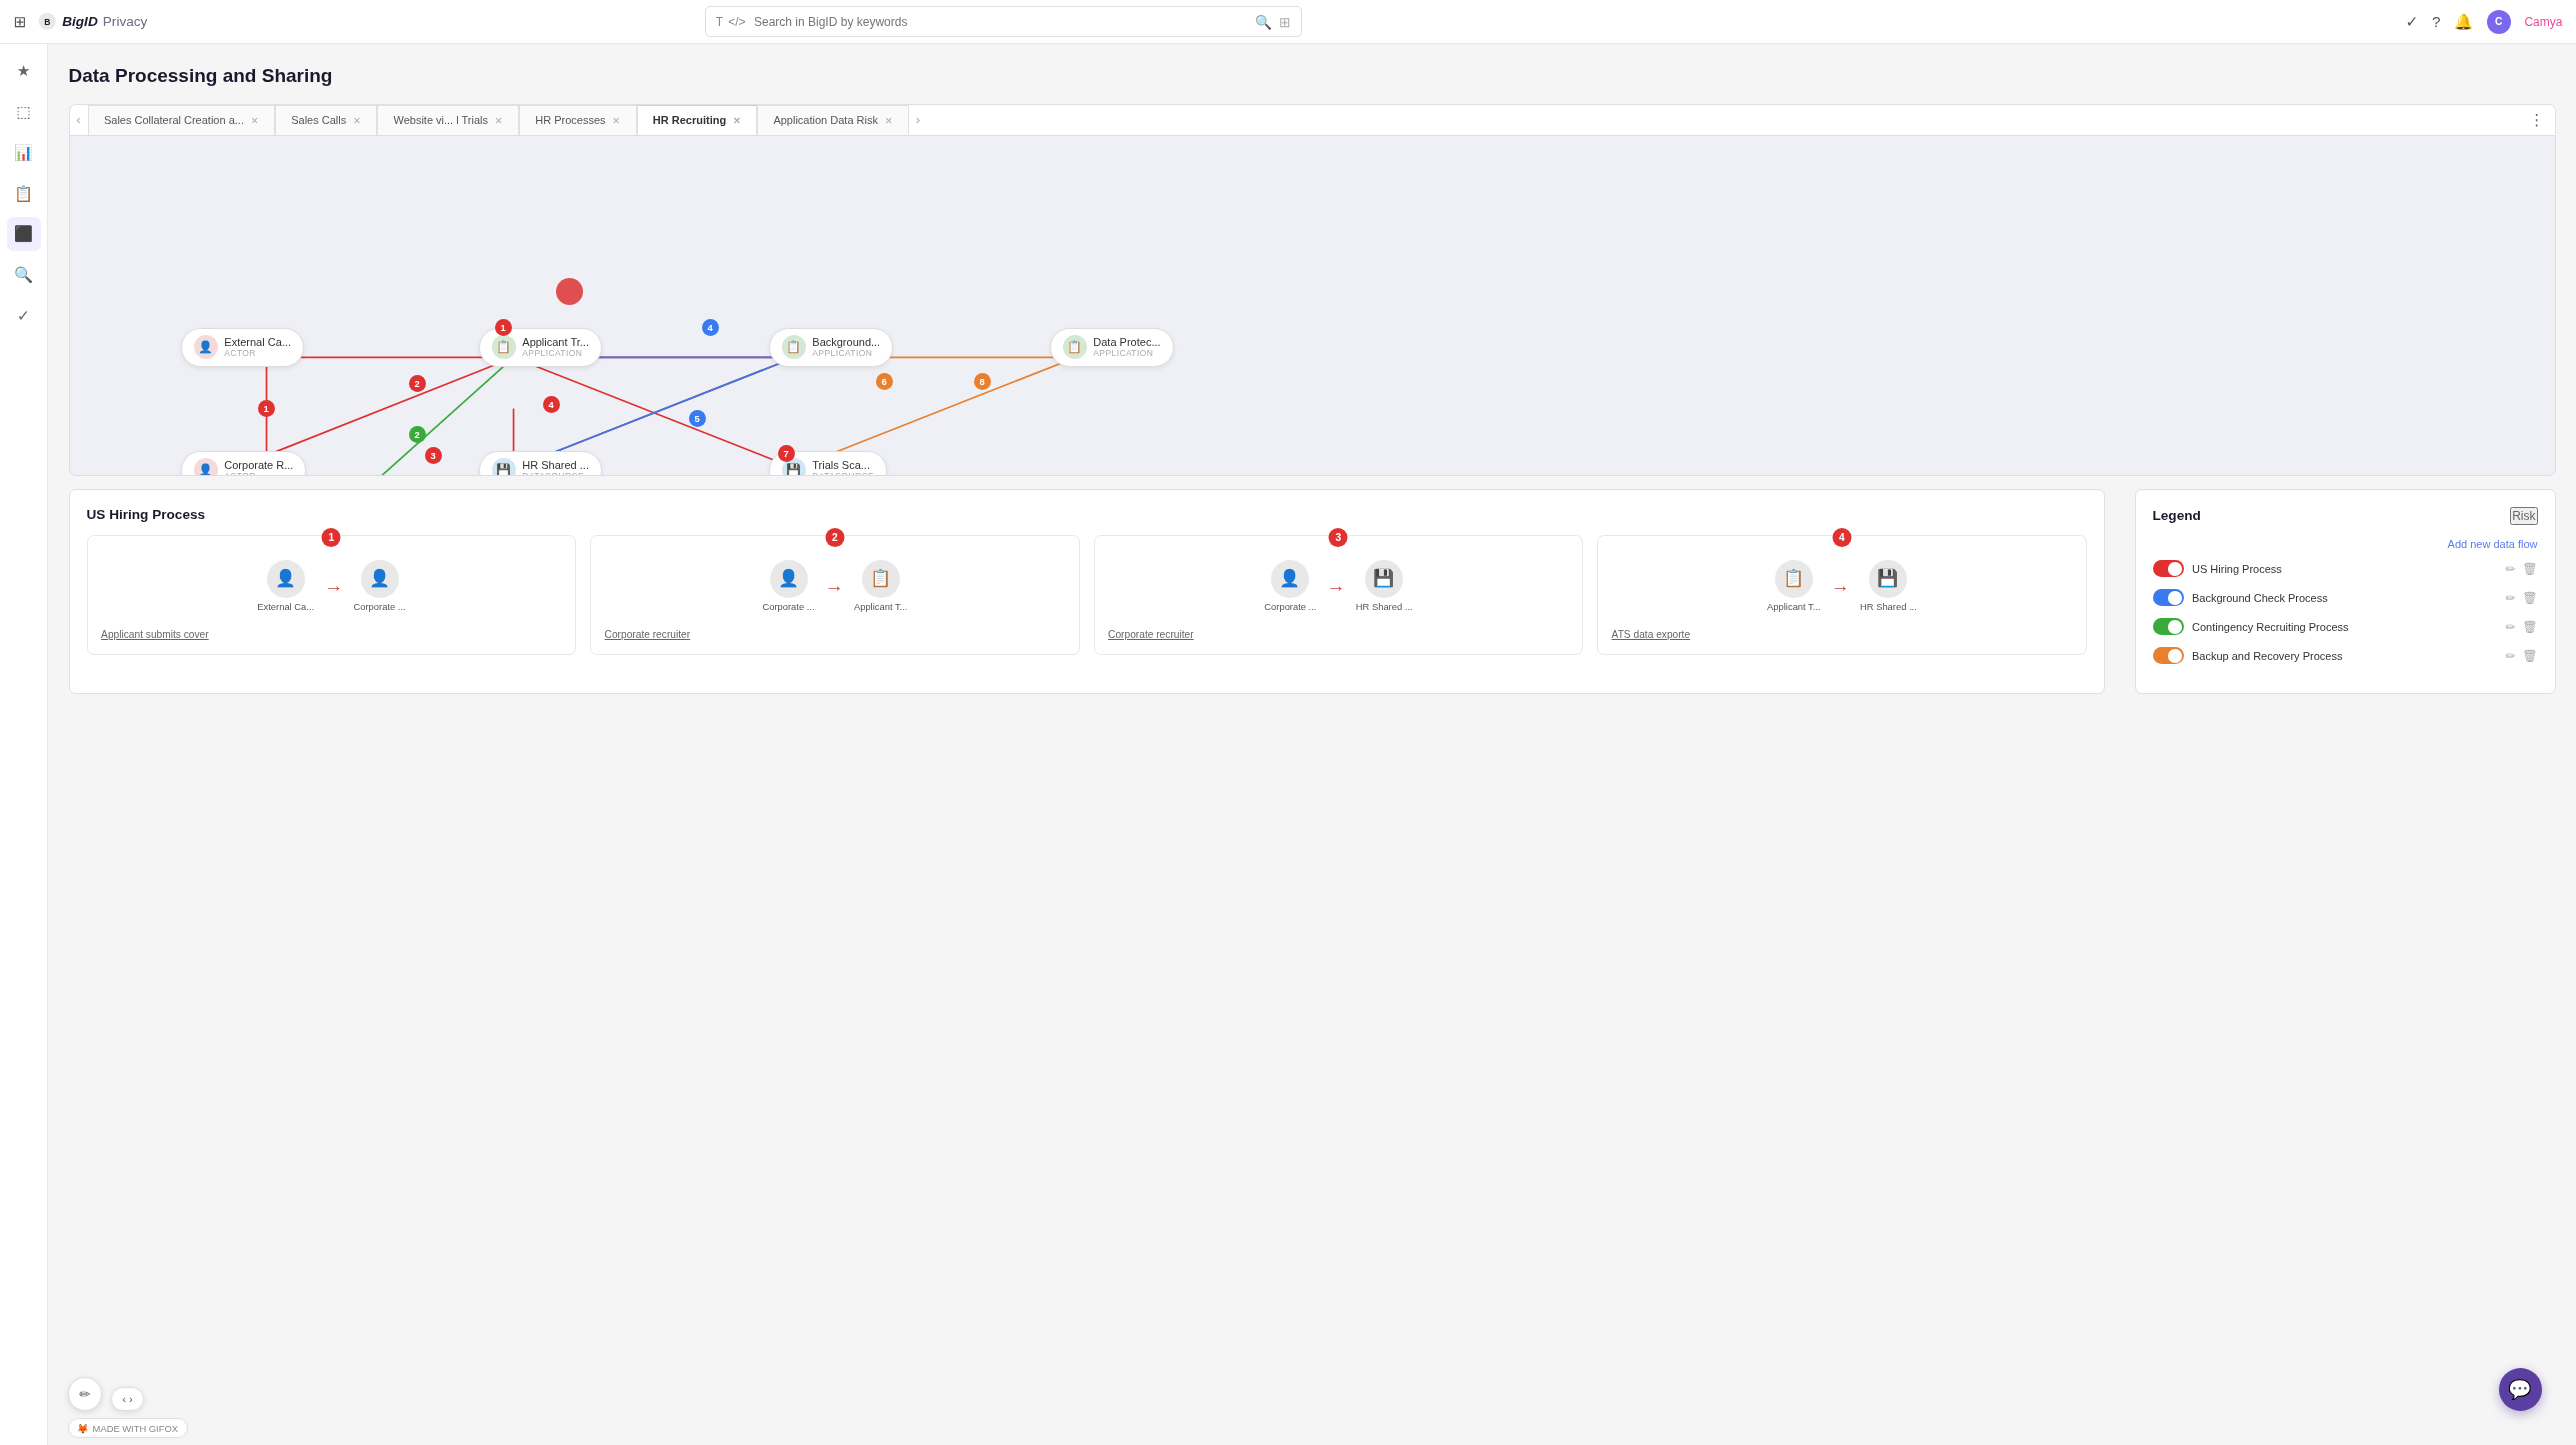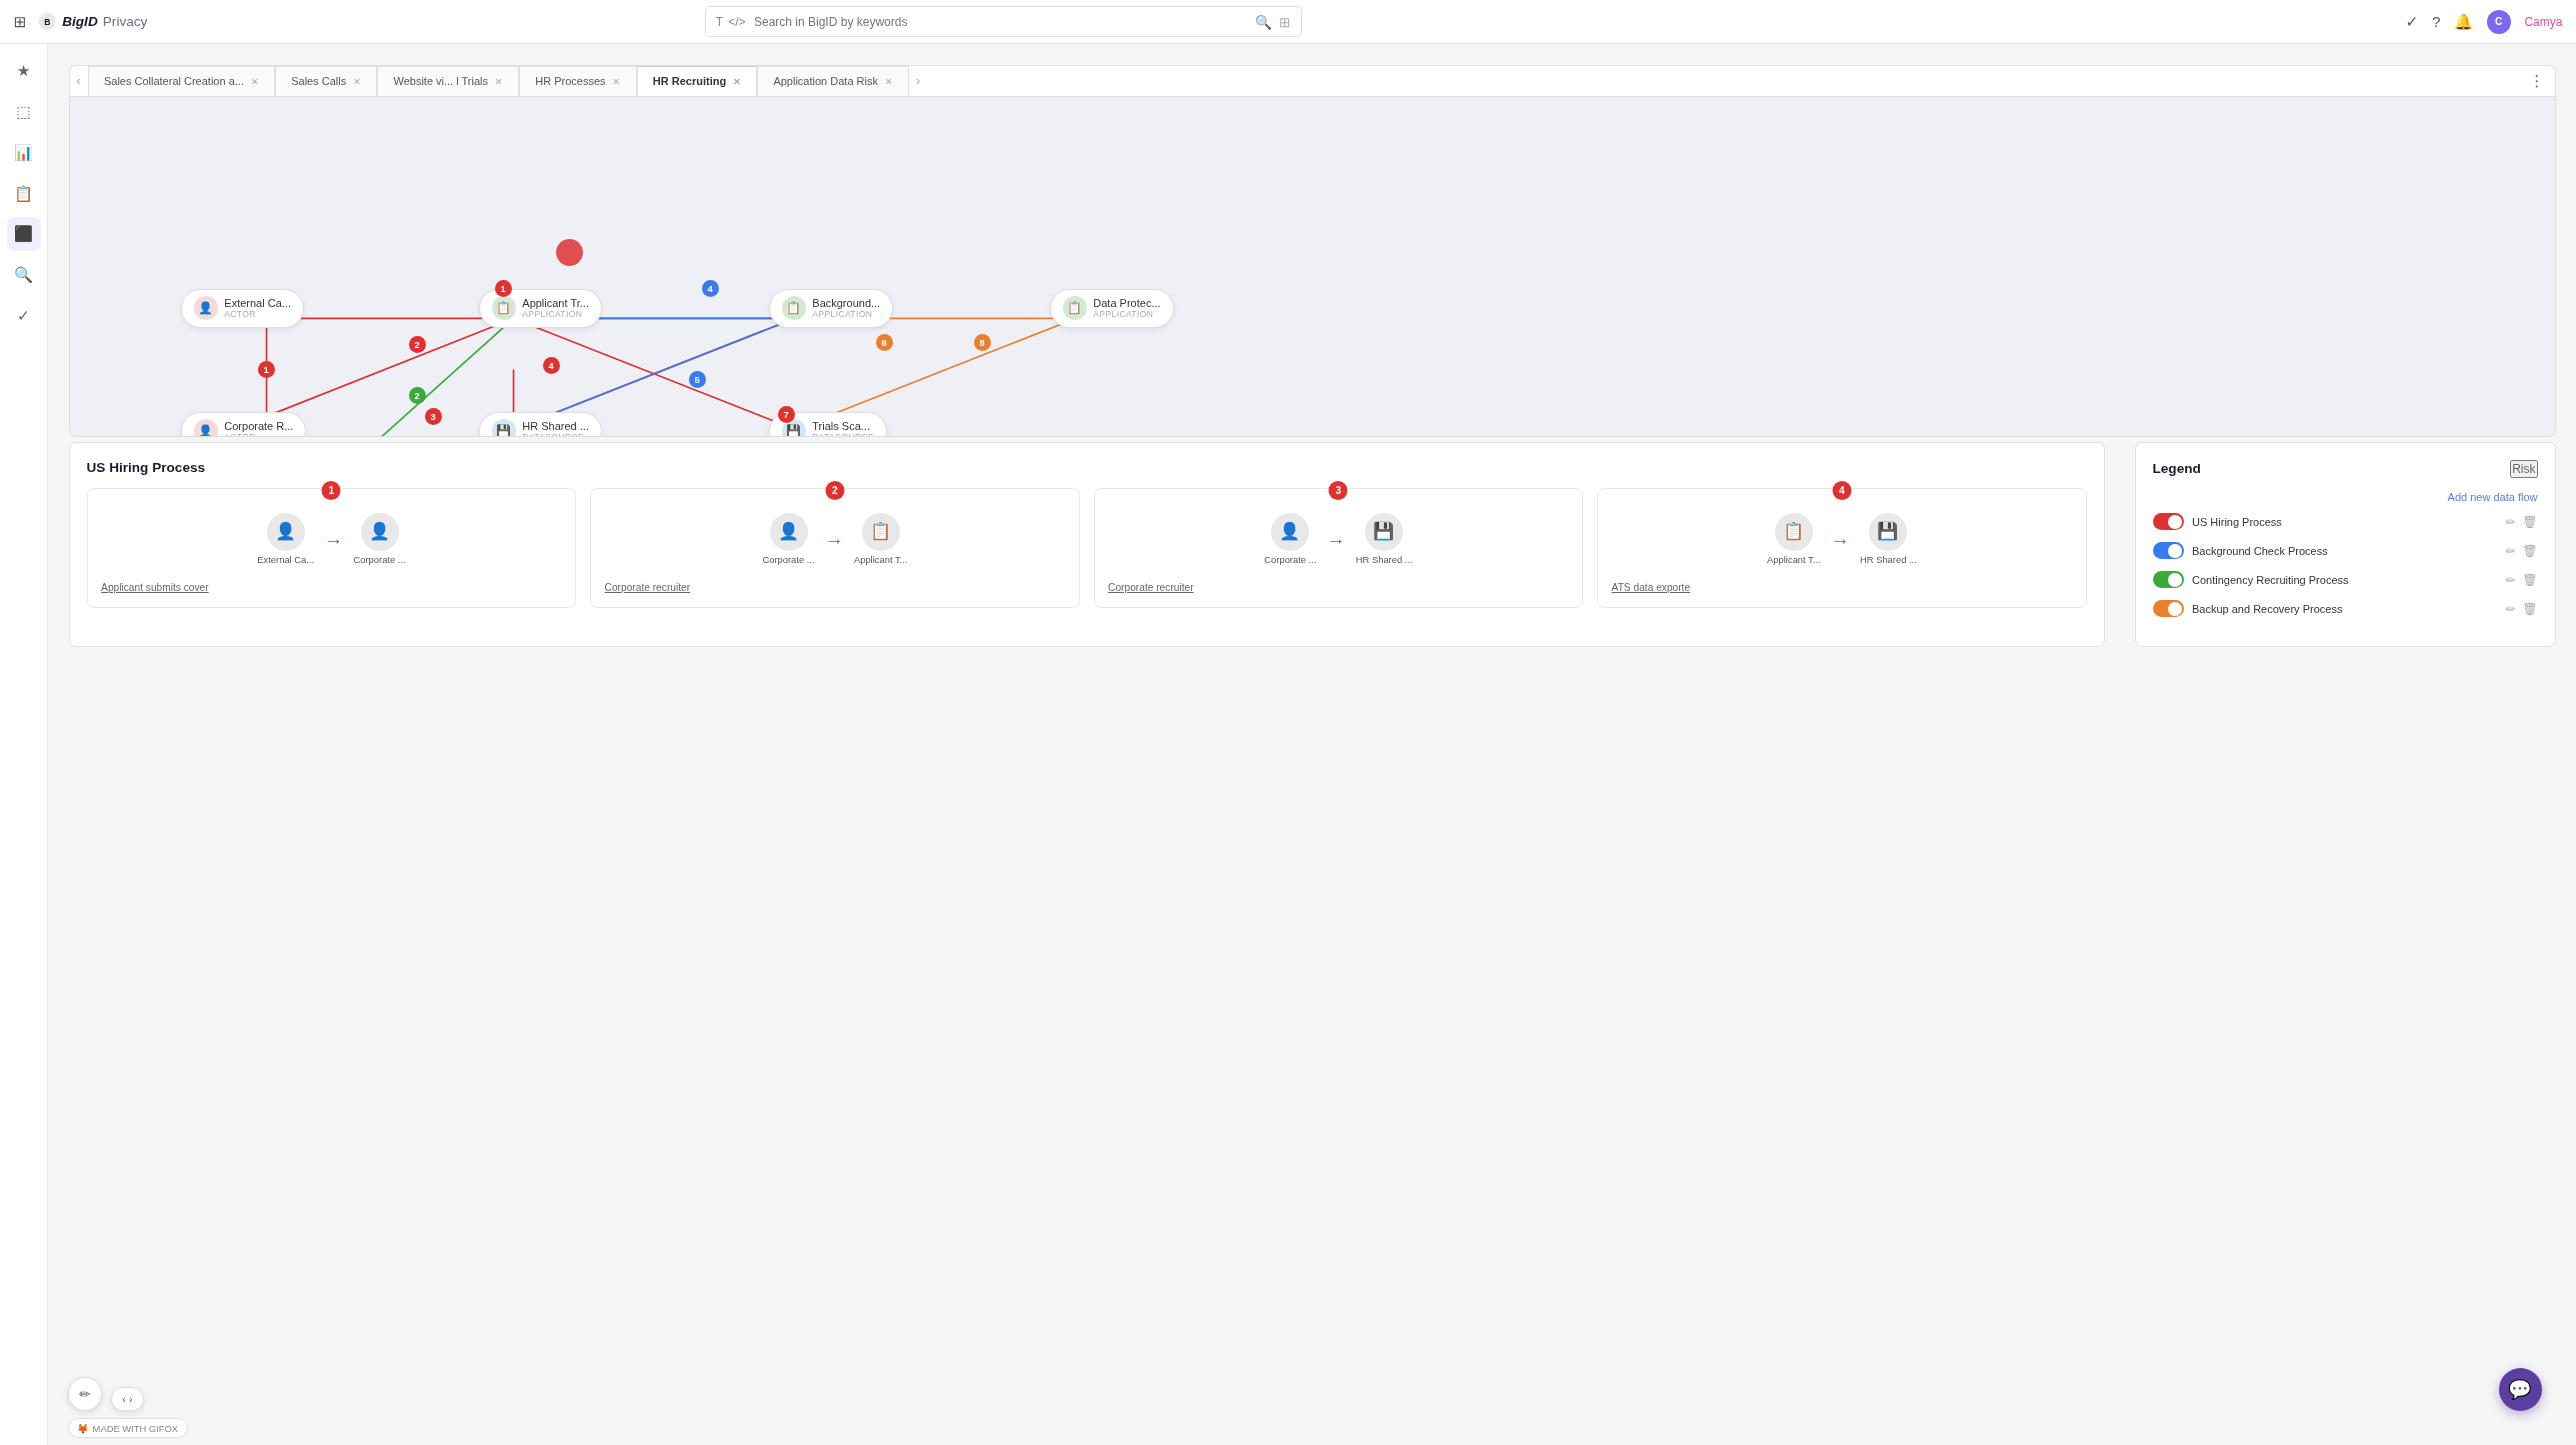--- a/index.html
+++ b/index.html
@@ -92,21 +92,21 @@
     .badge-red { background: #e03030; }
     .badge-green { background: #3aaa3a; }
     .badge-blue { background: #3a7aef; }
     .badge-orange { background: #e88030; }
 
     
     .flow-svg { position: absolute; top: 0; left: 0; width: 100%; height: 100%; pointer-events: none; }
 
     
     .bottom-panel {
-      display: flex; gap: 16px; margin-top: 5px;
+      display: flex; gap: 16px; margin-top: 13px;
     }
     .process-panel {
       flex: 1; background: #fff; border-radius: 6.8px; padding: 17px;
       border: 0.9px solid #e0e0e0;
     }
     .process-title { font-size: 13.6px; font-weight: 600; color: #1a1a2e; margin-bottom: 13.6px; }
 
     
     .process-cards { display: flex; gap: 13.6px; }
     .process-card {
@@ -231,20 +231,21 @@
   <div class="sidebar-icon">★</div>
   <div class="sidebar-icon">⬚</div>
   <div class="sidebar-icon">📊</div>
   <div class="sidebar-icon">📋</div>
   <div class="sidebar-icon active">⬛</div>
   <div class="sidebar-icon">🔍</div>
   <div class="sidebar-icon">✓</div>
 </div>
 
 <div class="main-content">
+  <h1 class="page-title">Data Processing and Sharing</h1>
 
   <div style="display:flex;align-items:center;background:#fff;border-radius:6.8px 6.8px 0 0;border:0.9px solid #e0e0e0;border-bottom:none;">
     <button class="tab-nav-btn">‹</button>
 
     <div class="tab">
       <span>Sales Collateral Creation a...</span>
       <span class="close-btn">✕</span>
     </div>
     <div class="tab">
       <span>Sales Calls</span>

